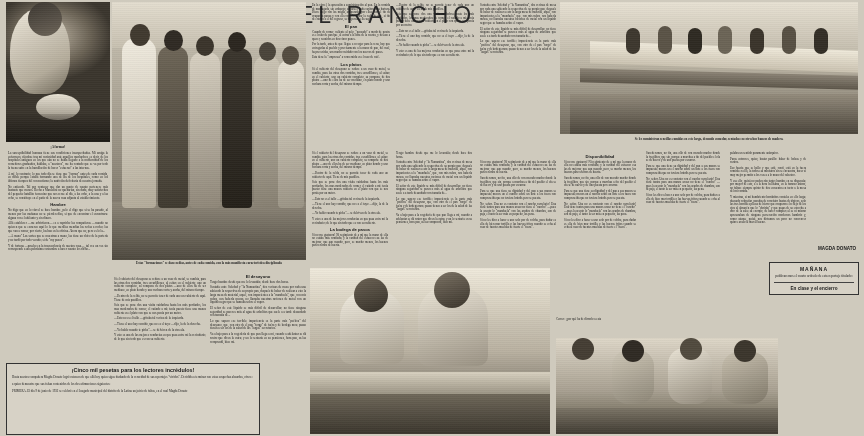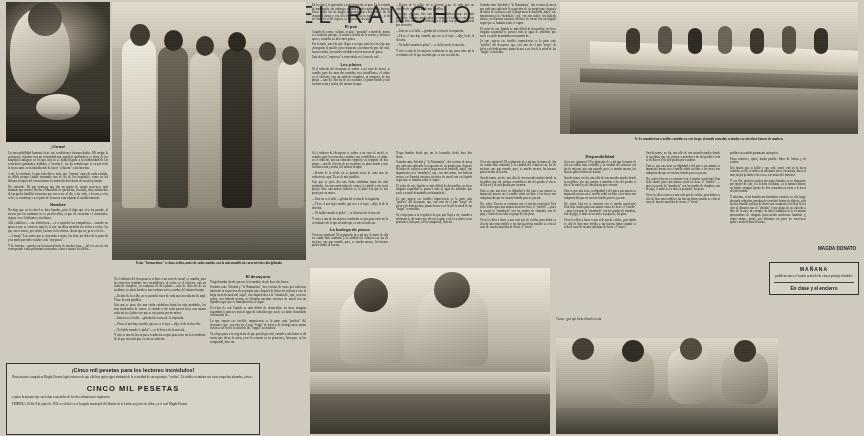--- a/index.html
+++ b/index.html
@@ -250,18 +250,17 @@
     <div class="l3">En clase y el encierro</div>
   </div>
 
   <div class="col tiny2" style="left:556px;top:318px;width:120px;">
     <p>Cerrar : ¿por qué ha de dirrorlo a esta</p>
   </div>
 
   <div class="promo">
     <div class="hd">¡Cinco mil pesetas para los lectores incrédulos!</div>
     <div class="txt">Hasta nuestra compañera Magda Donato logró ratonera de que allá hoy quien sigue dudando de la veracidad de sus reportajes "vividos". Decidida a terminar con estas sospechas absurdas, ofrece:</div>
-    <div class="big">CINCO MIL PESETAS</div>
     <div class="txt">a quien demuestre que sus falsas contenidos de los dos afirmaciones siguientes:</div>
     <div class="txt">PRIMERA. El día 9 de junio de 1932 se celebró en el Juzgado municipal del distrito de la Latina un juicio de faltas, en el cual Magda Donato</div>
   </div>
 
 </div>
 
 </body></html>

